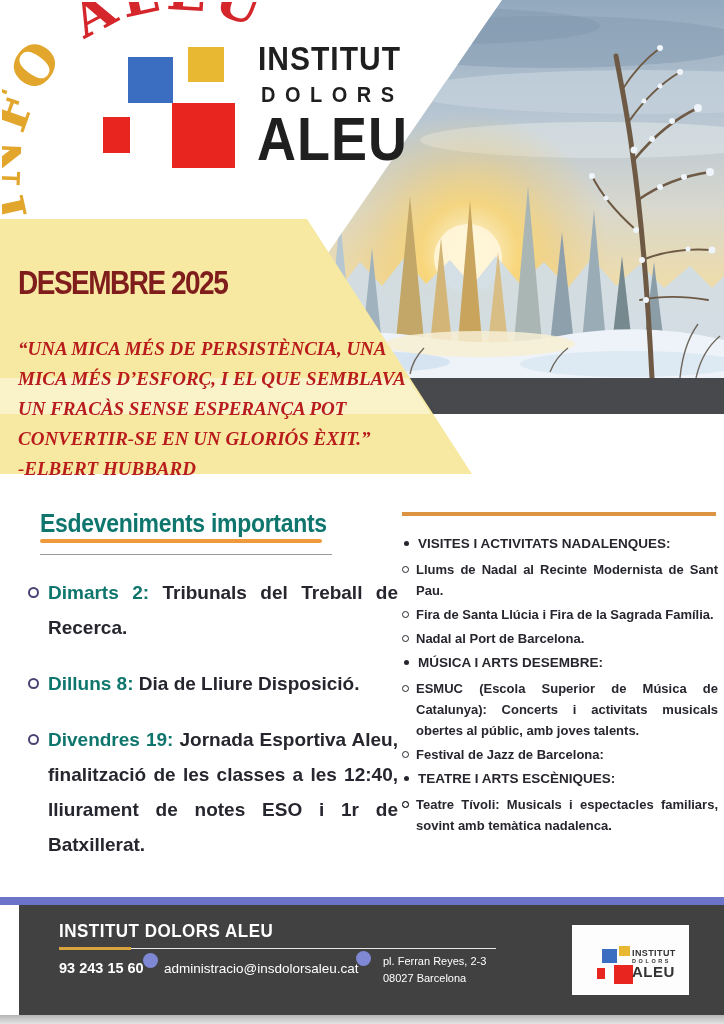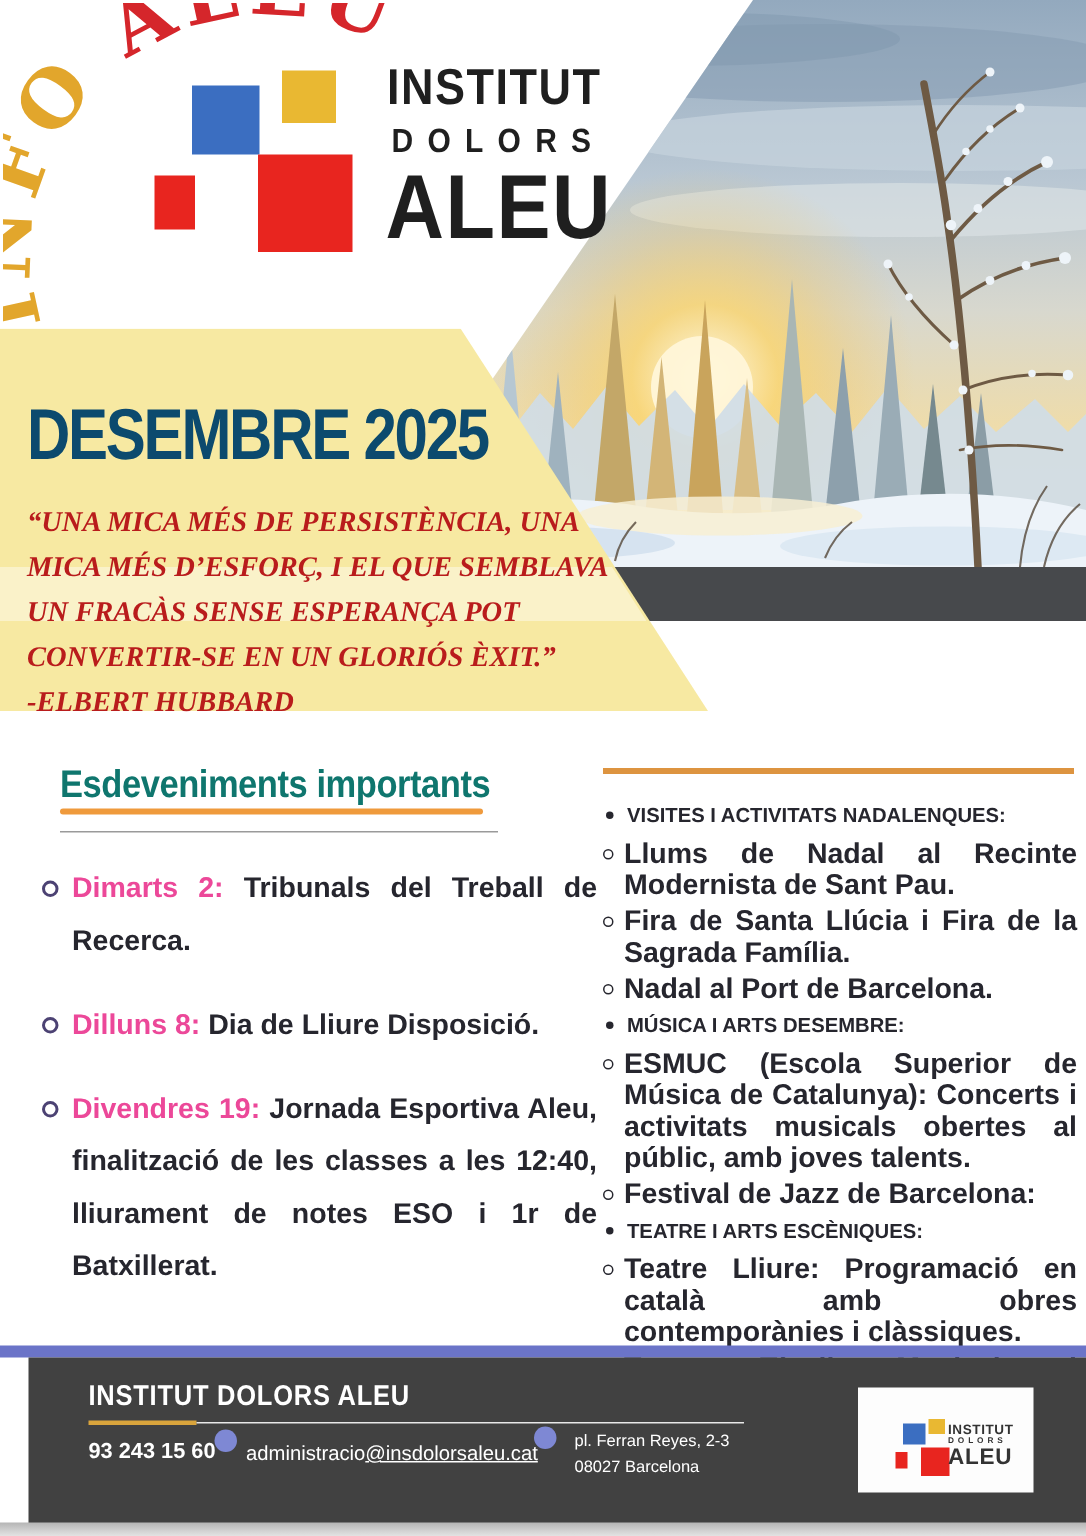--- a/index.html
+++ b/index.html
@@ -36,22 +36,22 @@
   .logo-squares { position:absolute; z-index:6; }
   .sq { position:absolute; }
   .logo-text { position:absolute; z-index:6; color:#1f1f1f; }
   .logo-l1 { font-size:30px; font-weight:bold; letter-spacing:1px; }
   .logo-l2 { font-size:20px; font-weight:bold; letter-spacing:9.5px; }
   .logo-l3 { font-size:54px; font-weight:bold; letter-spacing:1px; }
   .stretch { display:inline-block; transform:scaleY(1.12); transform-origin:left top; }
 
   
   .month-title {
-    position:absolute; left:18px; top:264px; z-index:5; color:#0c4a6e;
-    font-size:40px; font-weight:bold; letter-spacing:-1.5px; white-space:nowrap;
+    position:absolute; left:18px; top:264px; z-index:5; color:#7f1d1d;
+    font-size:28px; font-weight:bold; letter-spacing:-1.5px; white-space:nowrap;
   }
   .month-title span { display:inline-block; transform:scaleY(1.2); transform-origin:left top; }
   .quote-block {
     position:absolute; left:18px; top:334px; width:394px; z-index:5;
     font-family:"Liberation Serif", serif; font-style:italic; font-weight:bold;
     font-size:19px; line-height:30px; color:#b91c1c;
   }
 
   
   .events { position:absolute; left:20px; top:508px; width:378px; z-index:5; }
@@ -61,52 +61,52 @@
   .ev-gray { margin:11px 0 0 20px; width:292px; height:1px; background:#9a9a9a; }
   .events ul { list-style:none; margin:20px 0 0 8px; padding:0; }
   .events li {
     position:relative; padding-left:20px; margin-bottom:21px;
     font-size:19px; font-weight:bold; line-height:35px; color:#26262e; text-align:justify;
   }
   .ring {
     position:absolute; left:0; top:12px; width:7px; height:7px;
     border:2px solid #4c4273; border-radius:50%; background:transparent;
   }
-  .date { color:#ec4899; }
+  .date { color:#0f766e; }
 
   .recs { position:absolute; left:402px; top:505px; width:316px; z-index:5; }
   .recs .col-heading { font-size:17.5px; letter-spacing:-0.4px; margin-left:8px; line-height:23px; }
   .recs-orange { margin-top:7px; width:314px; height:4px; background:#dd9440; }
   .recs ul { list-style:none; margin:0; padding:0; }
   .recs > ul { margin:17px 0 0 0; }
   .g-label { position:relative; padding-left:16px; margin-bottom:5px;
     font-size:13.5px; font-weight:bold; color:#26262e; line-height:21px; }
   .dot { position:absolute; left:2px; top:8px; width:5px; height:5px; background:#26262e; border-radius:50%; }
   .sub { margin-left:18px; }
   .sub li {
     position:relative; padding-left:14px; margin-bottom:3px;
-    font-size:19px; font-weight:bold; color:#26262e; line-height:21px; text-align:justify;
+    font-size:13px; font-weight:bold; color:#26262e; line-height:21px; text-align:justify;
   }
   .sub .ring2 {
     position:absolute; left:0; top:7px; width:5px; height:5px;
     border:1.5px solid #26262e; border-radius:50%;
   }
 
   
   .footer-purple { position:absolute; left:0; top:897px; width:724px; height:8px; background:#6b74c8; z-index:10; }
   .footer { position:absolute; left:0; top:905px; width:724px; height:126px; background:#414141; z-index:10; color:#fff;margin-left:19px; }
   .footer-shadow { position:absolute; left:0; top:1015px; width:724px; height:9px;
     background:linear-gradient(180deg,#b5b5b5,#e3e3e3); z-index:10; }
   .f-org { position:absolute; left:40px; top:15px; font-size:17px; font-weight:bold; letter-spacing:0.5px; }
   .f-yellow { position:absolute; left:40px; top:42px; width:72px; height:3px; background:#d9a43c; }
   .f-white-line { position:absolute; left:112px; top:43px; width:365px; height:1px; background:#e8e8e8; }
   .f-phone { position:absolute; left:40px; top:55px; font-size:14.5px; font-weight:bold; }
   .f-dot { position:absolute; width:15px; height:15px; border-radius:50%; background:#7e88d4; }
   .f-email { position:absolute; left:145px; top:56px; font-size:13.5px; color:#fff; text-decoration:none; }
-  .f-email .dom { text-decoration:underline; }
+  .f-email .dom { }
   .f-addr { position:absolute; left:364px; top:48px; font-size:11px; line-height:17px; }
   .f-card { position:absolute; left:553px; top:20px; width:117px; height:70px; background:#fdfdfd; }
   .f-card .txt { position:absolute; left:60px; color:#333; }
   .mini-l1 { top:23px; font-size:9px; font-weight:bold; letter-spacing:0.4px; }
   .mini-l2 { top:33px; font-size:5.5px; letter-spacing:2.6px; color:#9a6a2f; font-weight:bold; }
   .mini-l3 { top:38px; font-size:15px; font-weight:bold; letter-spacing:0.5px; }
 </style>
 </head>
 <body>
 
@@ -266,21 +266,21 @@
       <li>
         <div class="g-label"><span class="dot"></span><span>MÚSICA I ARTS DESEMBRE:</span></div>
         <ul class="sub">
           <li><span class="ring2"></span><span>ESMUC (Escola Superior de Música de Catalunya): Concerts i activitats musicals obertes al públic, amb joves talents.</span></li>
           <li><span class="ring2"></span><span>Festival de Jazz de Barcelona:</span></li>
         </ul>
       </li>
       <li>
         <div class="g-label"><span class="dot"></span><span>TEATRE I ARTS ESCÈNIQUES:</span></div>
         <ul class="sub">
-          <li><span class="ring2"></span><span>Teatre Lliure: Programació en català amb obres contemporànies i clàssiques.</span></li>
+          <li><span class="ring2"></span></li>
           <li><span class="ring2"></span><span>Teatre Tívoli: Musicals i espectacles familiars, sovint amb temàtica nadalenca.</span></li>
         </ul>
       </li>
     </ul>
   </div>
 
   <div class="footer-purple"></div>
   <div class="footer">
     <div class="f-org"><span class="stretch">INSTITUT DOLORS ALEU</span></div>
     <div class="f-yellow"></div>

